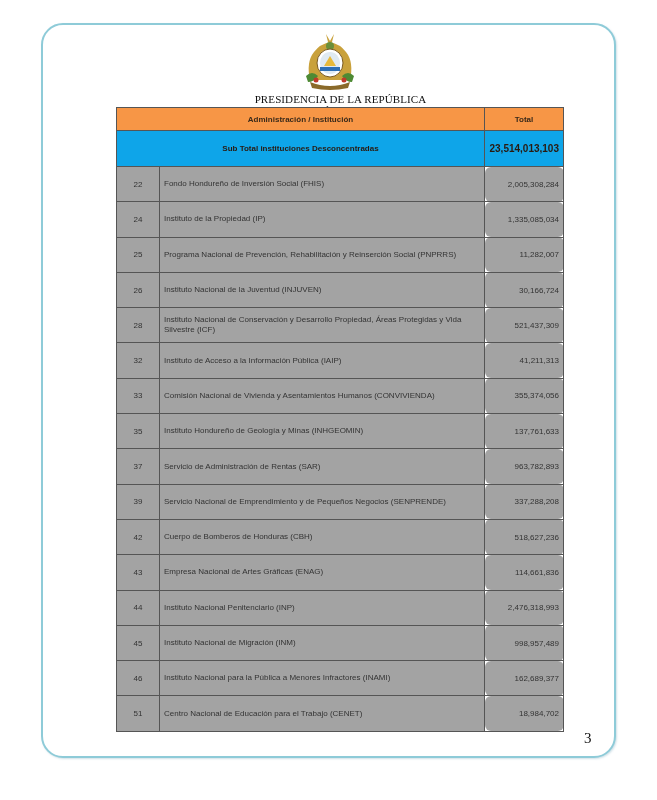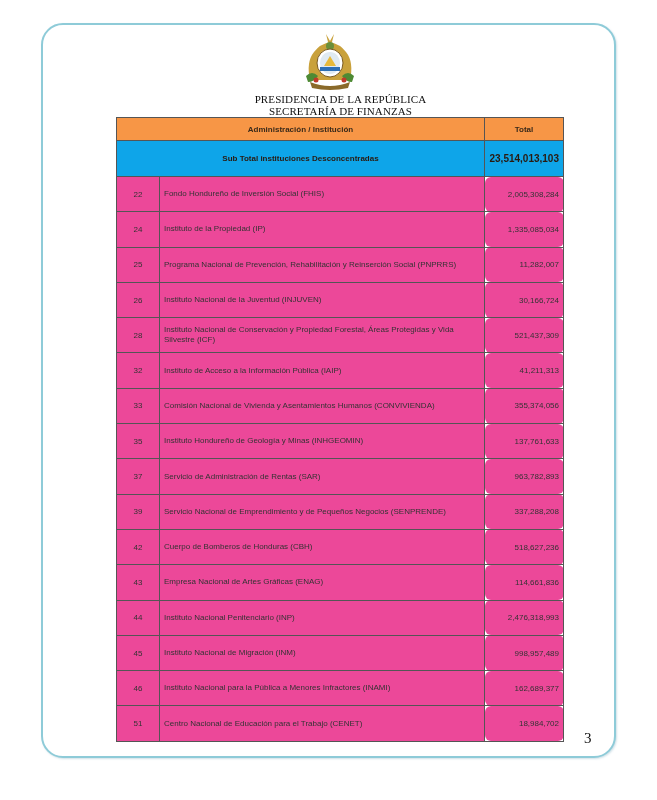--- a/index.html
+++ b/index.html
@@ -10,29 +10,29 @@
       box-shadow: 1px 1px 2px rgba(120,170,190,0.35);
     }
     .emblem { position: absolute; left: 302px; top: 32px; width: 56px; height: 60px; }
     .title {
       position: absolute; left: 12px; width: 657px; text-align: center;
       font-family: "Liberation Serif", serif; font-weight: normal; font-size: 11px; color: #111; letter-spacing: 0.1px;
     }
     .t1 { top: 93px; }
     .t2 { top: 105px; }
     table.data {
-      position: absolute; left: 116px; top: 117px; width: 447px;
+      position: absolute; left: 116px; top: 107px; width: 447px;
       border-collapse: collapse; table-layout: fixed;
       font-size: 8px; color: #333;
     }
     table.data td { border: 1px solid #555; padding: 0 4px; }
     tr.head td { background: #f79646; height: 22px; text-align: center; font-weight: bold; color: #3a2a1a; }
     tr.sub td { background: #0ea5e9; height: 35px; text-align: center; font-weight: bold; color: #2a1a10; }
     tr.sub td.num { text-align: right; font-size: 10px; }
-    tr.row td { height: 34.3px; background: #ec4899; }
+    tr.row td { height: 34.3px; background: #a3a3a3; }
     tr.row td.code { text-align: center; }
     tr.row td.name { text-align: left; line-height: 10px; }
     tr.row td.amount { text-align: right; border-radius: 6px; }
     .pagenum { position: absolute; left: 584px; top: 730px; font-family: "Liberation Serif", serif; font-size: 15px; color: #111; }
   </style>
 </head>
 <body>
 
 <div class="frame"></div>
 
@@ -84,21 +84,21 @@
         <td class="name">Programa Nacional de Prevención, Rehabilitación y Reinserción Social (PNPRRS)</td>
         <td class="amount">11,282,007</td>
       </tr>
       <tr class="row">
         <td class="code">26</td>
         <td class="name">Instituto Nacional de la Juventud (INJUVEN)</td>
         <td class="amount">30,166,724</td>
       </tr>
       <tr class="row">
         <td class="code">28</td>
-        <td class="name"> Instituto Nacional de Conservación y Propiedad Forestal, Áreas Protegidas y Vida Silvestre (ICF)</td>
+        <td class="name"> Instituto Nacional de Conservación y Desarrollo Propiedad, Áreas Protegidas y Vida Silvestre (ICF)</td>
         <td class="amount">521,437,309</td>
       </tr>
       <tr class="row">
         <td class="code">32</td>
         <td class="name">Instituto de Acceso a la Información Pública (IAIP)</td>
         <td class="amount">41,211,313</td>
       </tr>
       <tr class="row">
         <td class="code">33</td>
         <td class="name">Comisión Nacional de Vivienda y Asentamientos Humanos (CONVIVIENDA)</td>

